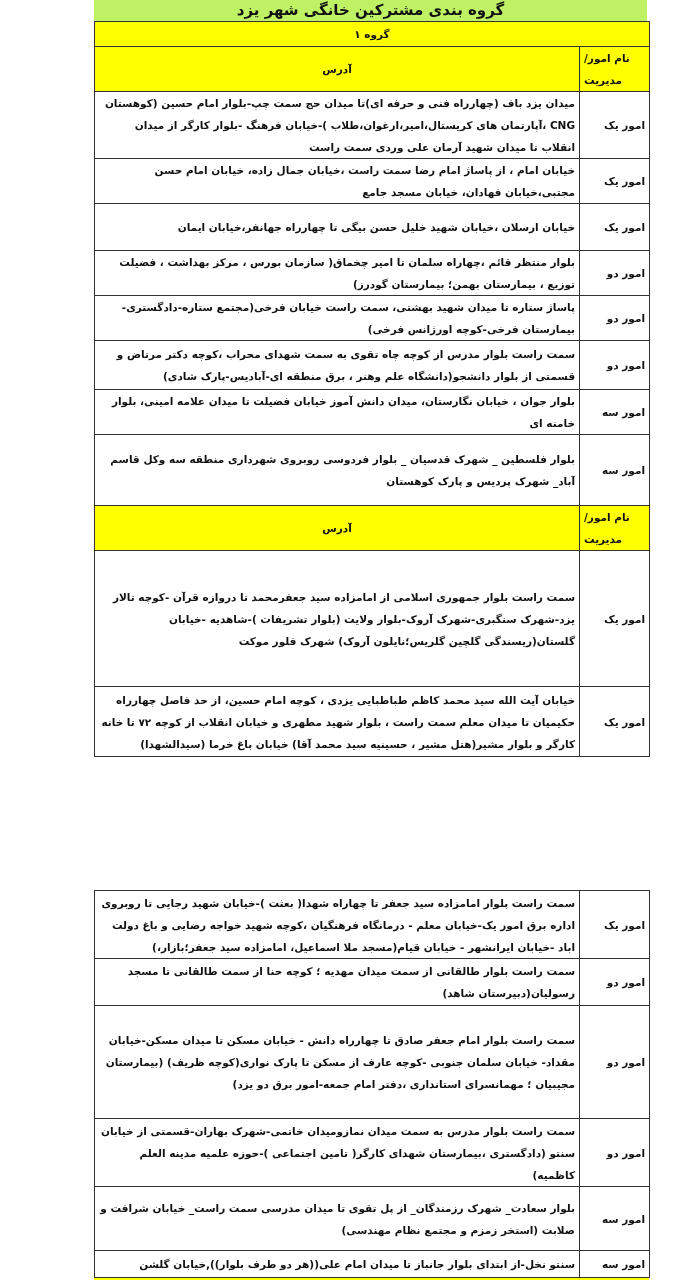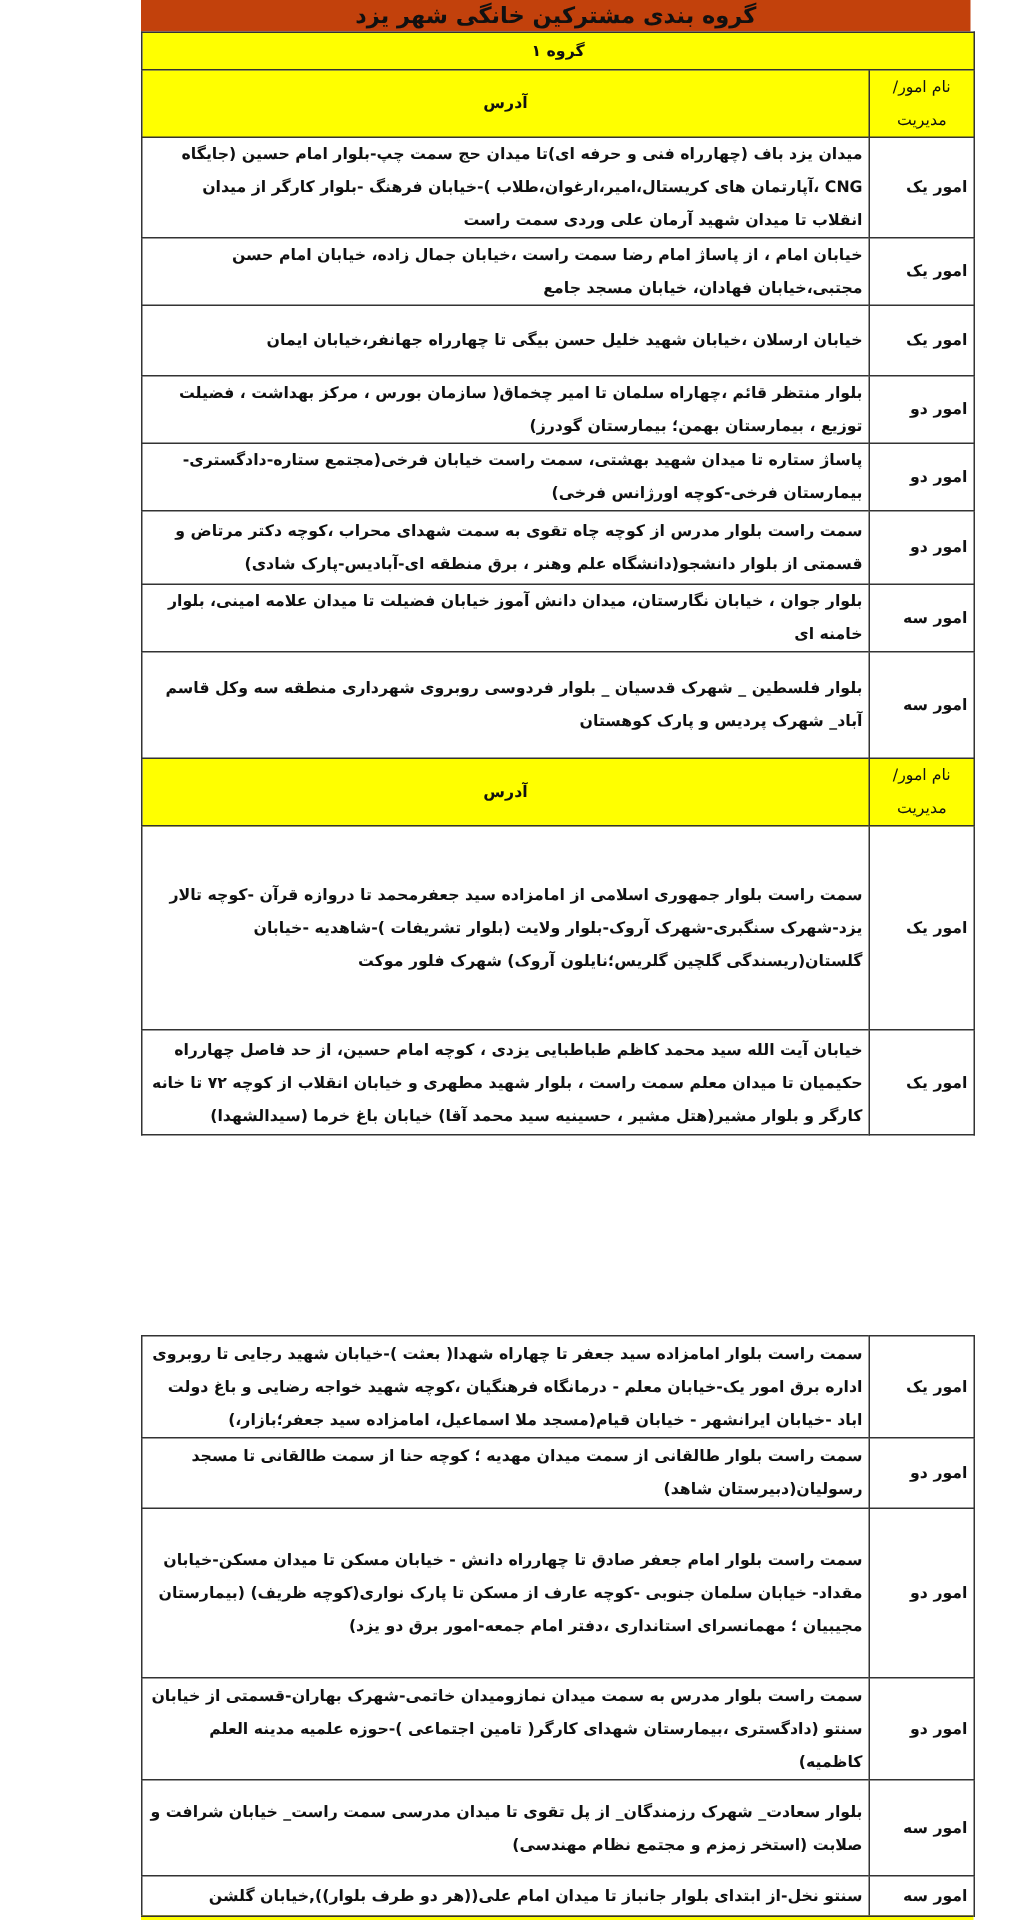--- a/index.html
+++ b/index.html
@@ -1,36 +1,36 @@
 <!DOCTYPE html>
 <html><head>
 <meta charset="utf-8">
 <style>
   html, body { margin: 0; padding: 0; background: #ffffff; }
   body { width: 683px; height: 1280px; position: relative; overflow: hidden;
          font-family: "DejaVu Sans", sans-serif; color: #111; }
   .title {
     position: absolute; left: 94px; top: 0; width: 553px; height: 21px;
-    background: #c2410c; text-align: center; font-weight: bold;
+    background: #bef264; text-align: center; font-weight: bold;
     font-size: 15px; line-height: 21px; direction: rtl;
   }
   table.grid {
     position: absolute; left: 94px; width: 555px;
     border-collapse: collapse; direction: rtl; table-layout: fixed;
   }
   table.grid td {
     border: 1.5px solid #333; padding: 0 4px; vertical-align: middle;
     font-size: 10.5px; font-weight: bold; line-height: 22px;
   }
   table.grid col.c-name { width: 70px; }
   table.grid col.c-addr { width: 485px; }
   .yellow td { background: #ffff00; }
   .grp-head td { text-align: center; font-size: 13px; height: 24px; }
   .col-head td { font-size: 8.5px; height: 20px; line-height: 20px; font-weight: normal; }
-  .col-head td.h-name { text-align: center; font-weight: normal; }
+  .col-head td.h-name { text-align: left; font-weight: bold; }
   .col-head td.h-addr { text-align: center; }
   td.name { text-align: right; font-size: 10.5px; }
   td.addr { text-align: right; vertical-align: top; padding-top: 1px; }
   .bottom-strip { position: absolute; left: 94px; top: 1277px; width: 555px; height: 3px; background: #ffff00; border-top: 1px solid #333; }
 </style>
 </head>
 <body>
 
 <div class="title">گروه بندی مشترکین خانگی شهر یزد</div>
 
@@ -43,21 +43,21 @@
   <tbody>
       <tr class="yellow grp-head">
     <td colspan="2">گروه ۱</td>
   </tr>
   <tr class="yellow col-head">
     <td class="h-name">نام امور/مدیریت</td>
     <td class="h-addr">آدرس</td>
   </tr>
   <tr style="height:66px">
     <td class="name">امور یک</td>
-    <td class="addr">میدان یزد باف (چهارراه فنی و حرفه ای)تا میدان حج سمت چپ-بلوار امام حسین (جایگاه CNG ،آپارتمان های کریستال،امیر،ارغوان،طلاب )-خیابان فرهنگ -بلوار کارگر از میدان انقلاب تا میدان شهید آرمان علی وردی سمت راست</td>
+    <td class="addr">میدان یزد باف (چهارراه فنی و حرفه ای)تا میدان حج سمت چپ-بلوار امام حسین (کوهستان CNG ،آپارتمان های کریستال،امیر،ارغوان،طلاب )-خیابان فرهنگ -بلوار کارگر از میدان انقلاب تا میدان شهید آرمان علی وردی سمت راست</td>
   </tr>
   <tr style="height:45px">
     <td class="name">امور یک</td>
     <td class="addr">خیابان امام ، از پاساژ امام رضا سمت راست ،خیابان جمال زاده، خیابان امام حسن مجتبی،خیابان فهادان، خیابان مسجد جامع</td>
   </tr>
   <tr style="height:47px">
     <td class="name">امور یک</td>
     <td class="addr">خیابان ارسلان ،خیابان شهید خلیل حسن بیگی تا چهارراه جهانفر،خیابان ایمان</td>
   </tr>
   <tr style="height:45px">

